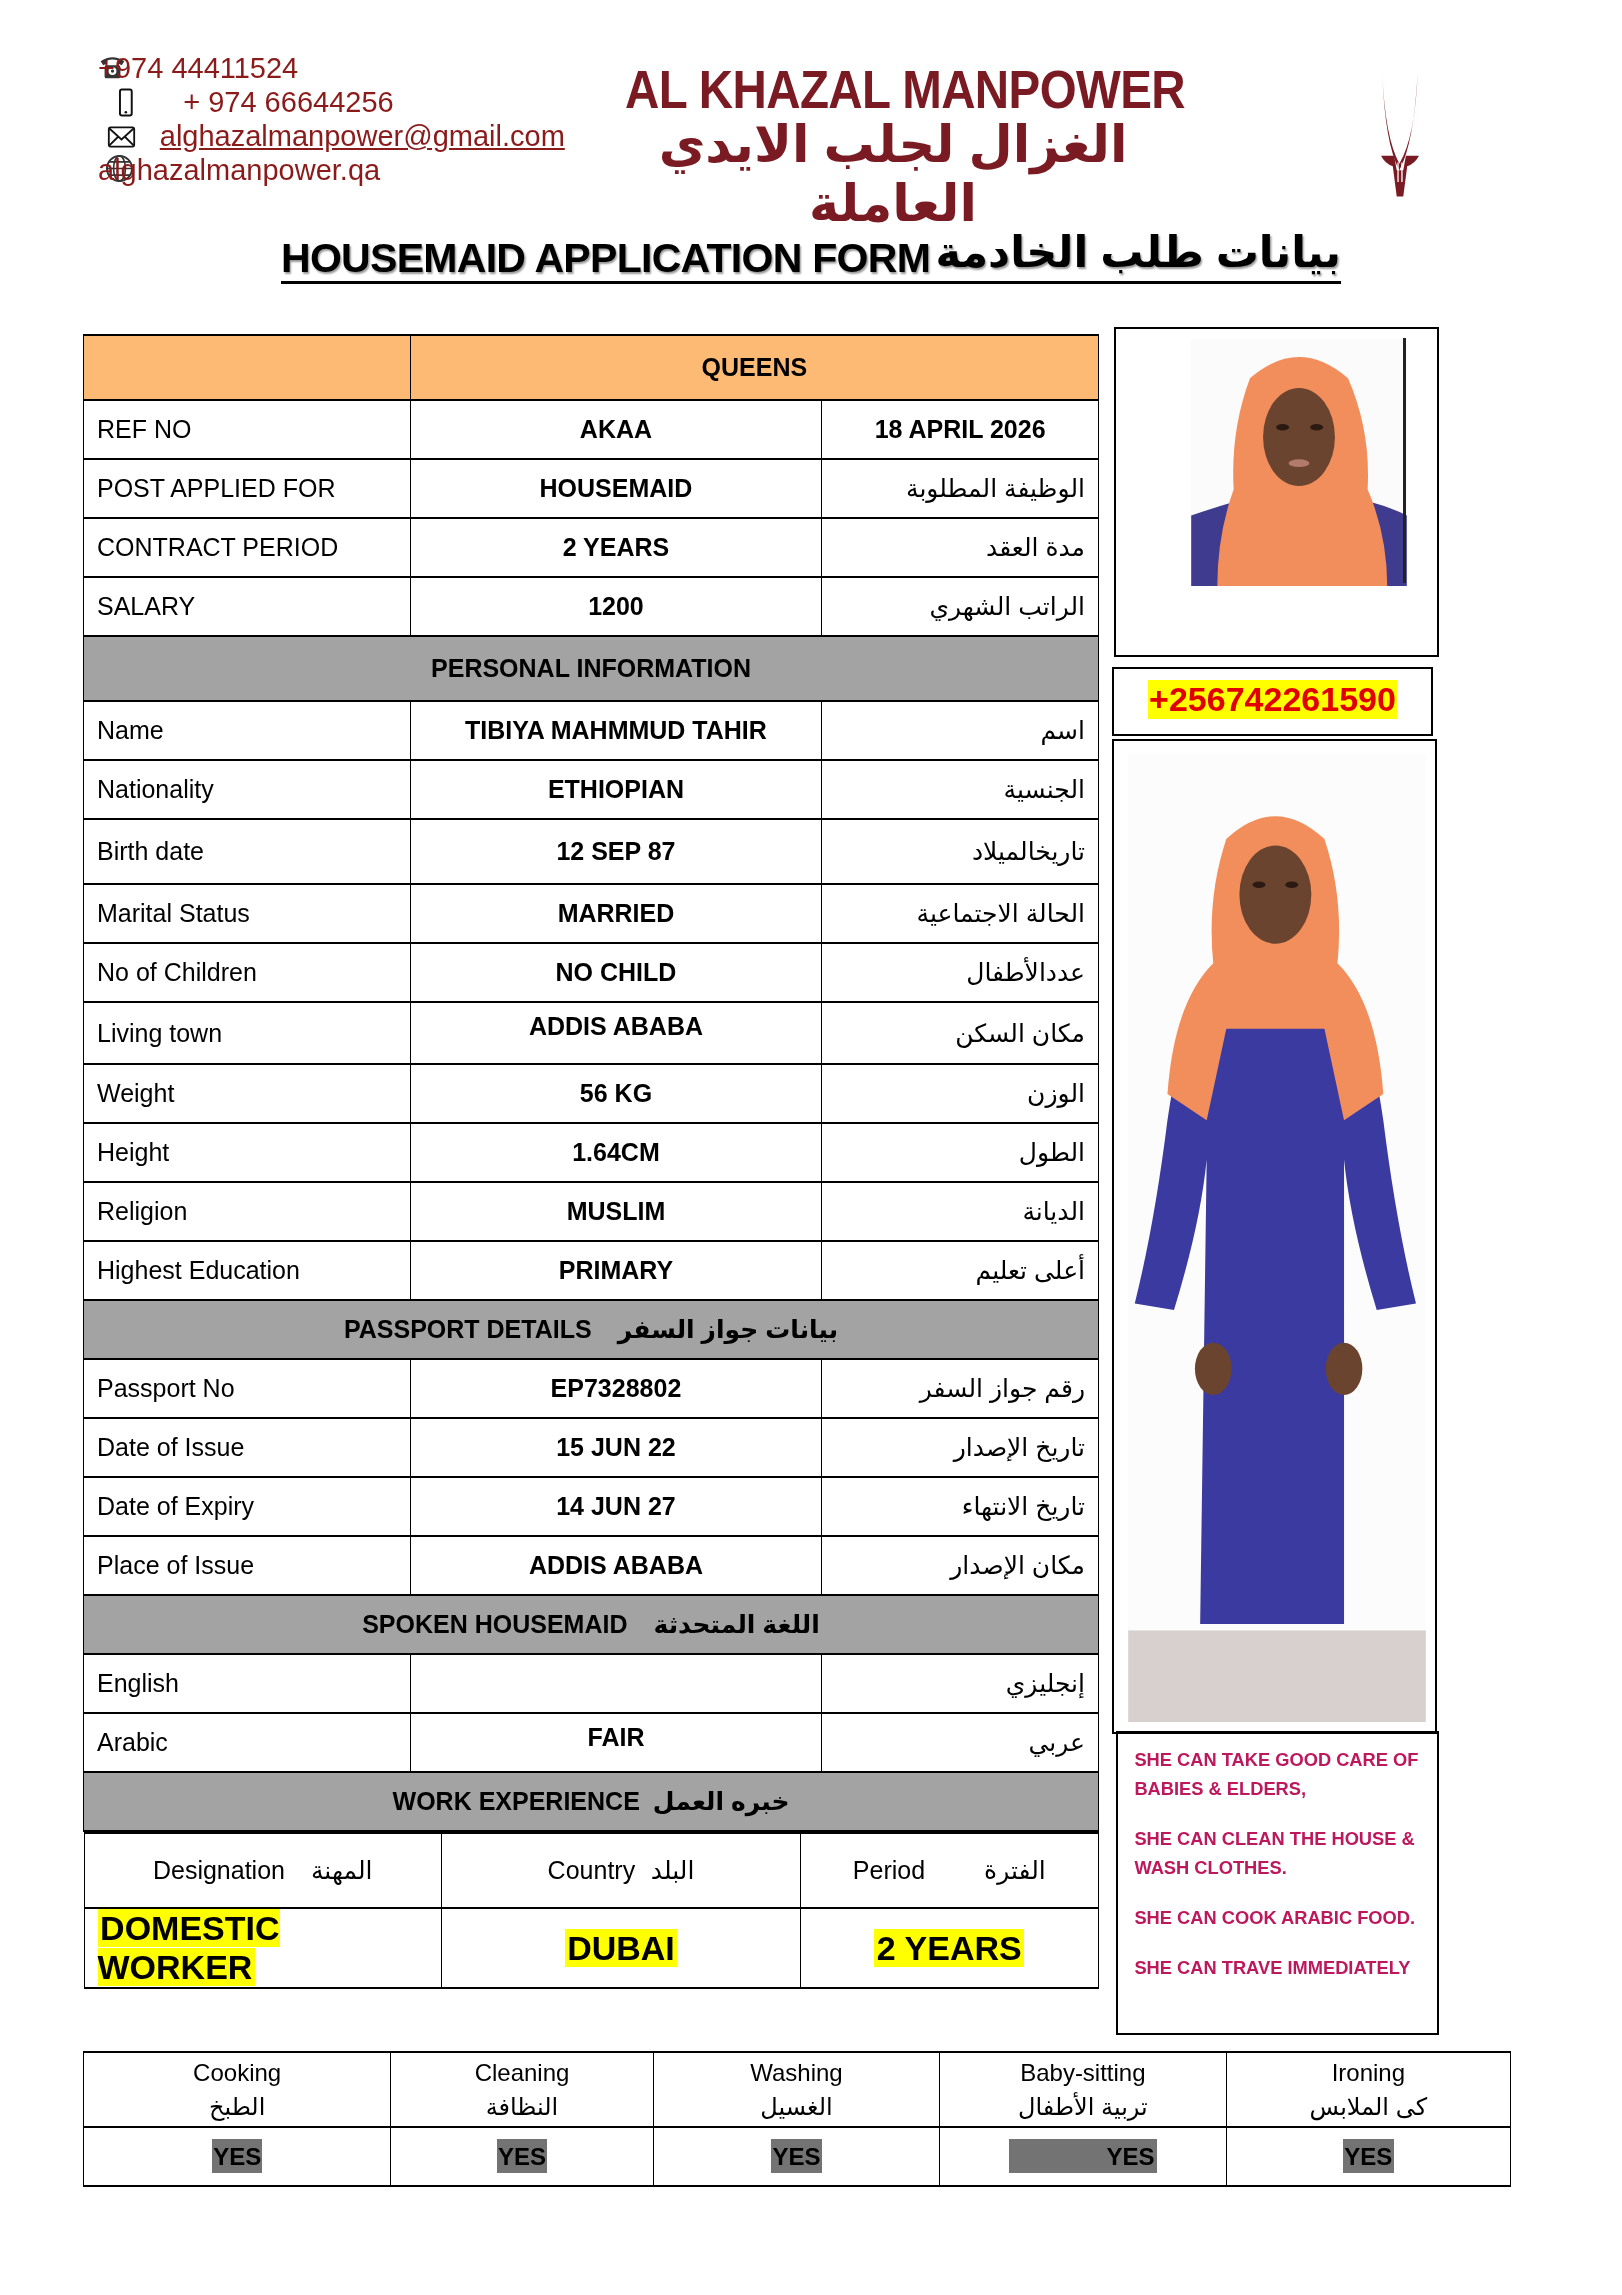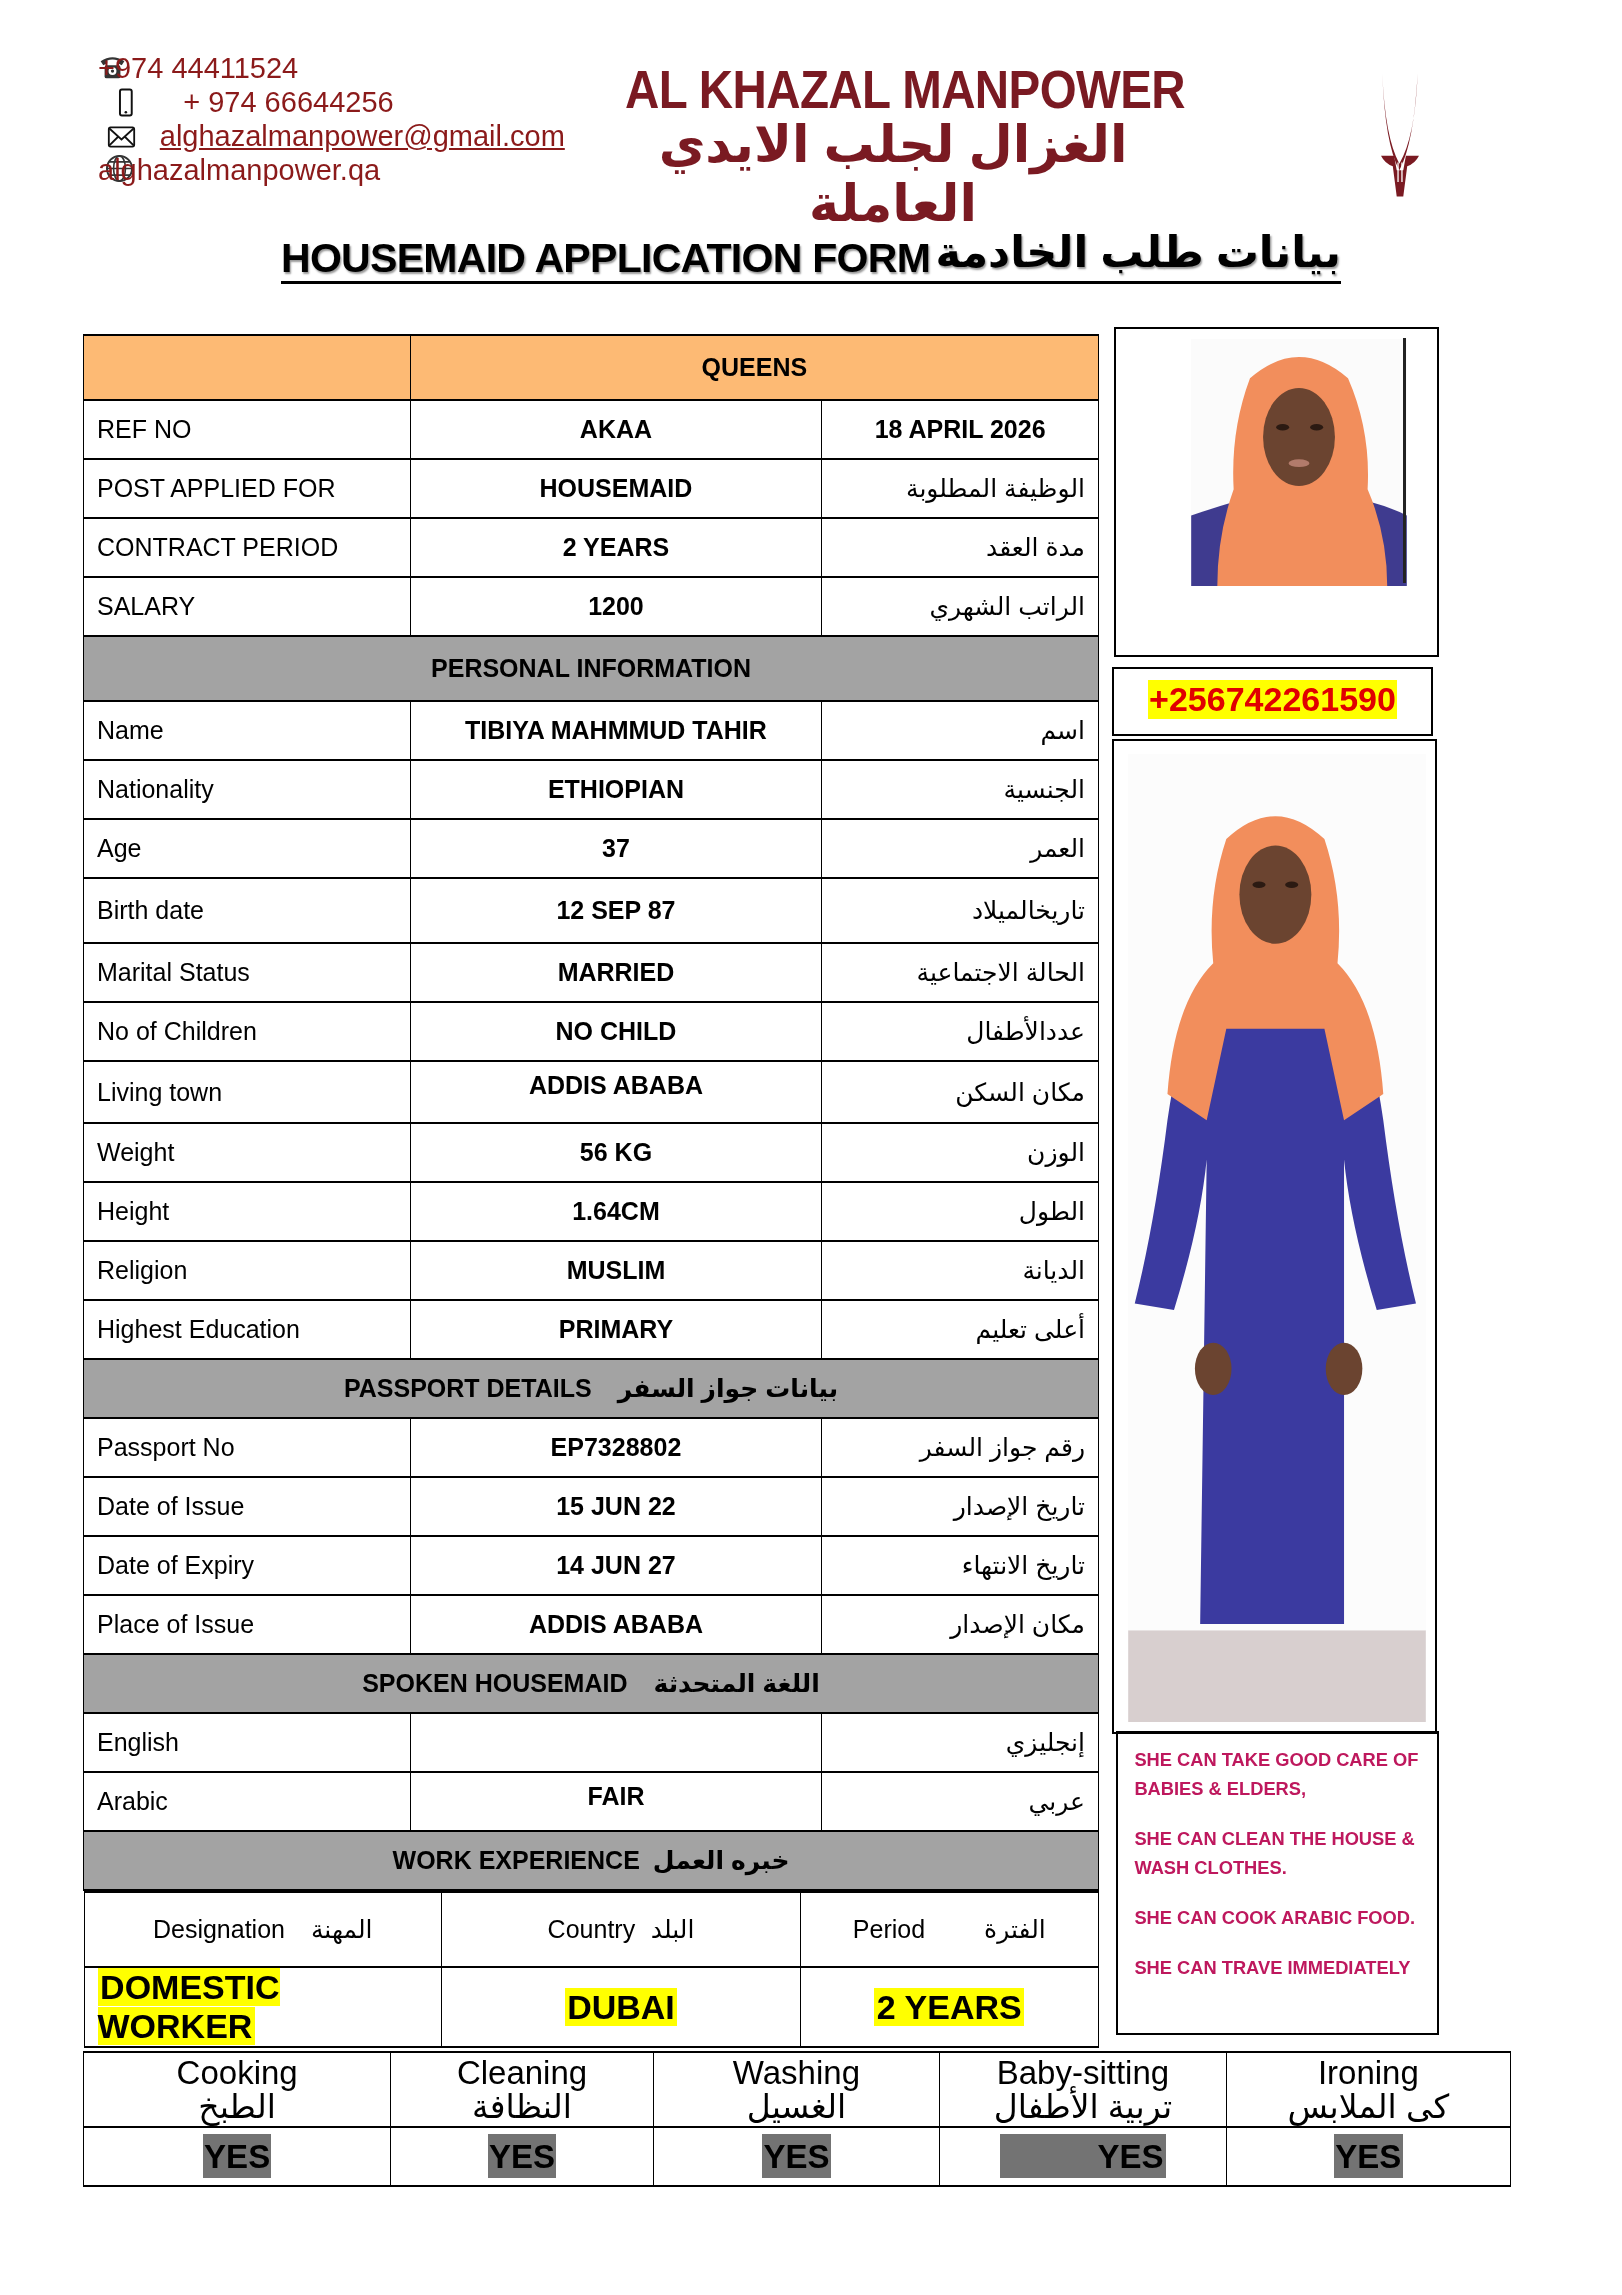--- a/index.html
+++ b/index.html
@@ -52,21 +52,21 @@
   .photo1 { position: absolute; left: 75px; top: 9.8px; width: 216px; height: 247px; }
   .photo1-bar { position: absolute; left: 287px; top: 9.2px; width: 3.3px; height: 245px; background: #222; }
   .phone-box { position: absolute; left: 1112px; top: 667px; width: 321px; height: 69px; border: 2px solid #000; text-align: center; }
   .phone-box span { display: inline-block; margin-top: 10.5px; background: #ffff00; color: #e00000; font-weight: bold; font-size: 34px; padding: 0 1.3px; }
   .photo-frame2 { position: absolute; left: 1112px; top: 739px; width: 325px; height: 995px; border: 2px solid #000; }
   .photo2 { position: absolute; left: 14.4px; top: 13px; width: 298px; height: 968px; }
   .notes-box { position: absolute; left: 1116px; top: 1731px; width: 323px; height: 304px; border: 2px solid #000; padding: 11.8px 16.4px; color: #be185d; font-weight: bold; font-size: 18.3px; line-height: 29px; }
   .notes-box p { margin-bottom: 21px; }
 
   
-  .skills-table { position: absolute; left: 83px; top: 2051px; width: 1428px; font-size: 33px; }
+  .skills-table { position: absolute; left: 83px; top: 2051px; width: 1428px; font-size: 24px; }
   .skills-table td { border: 1.3px solid #000; text-align: center; vertical-align: middle; }
   .skills-table tr.head td { height: 75px; border-top-width: 2.6px; border-bottom-width: 2.6px; line-height: 34px; }
   .skills-table tr.vals td { height: 59px; font-weight: bold; border-bottom-width: 2.6px; }
   .skills-table .ar { direction: rtl; display: block; }
   .yes { background: #737373; padding: 3.9px 1.3px; }
   .yes.wide { padding: 3.9px 2.6px 3.9px 98px; }
 </style>
 </head>
 <body>
 
@@ -159,25 +159,20 @@
   </tr>
   <tr>
         <td class="c1">Name</td>
         <td class="c2">TIBIYA MAHMMUD TAHIR</td>
         <td class="c3">اسم</td>
       </tr>
   <tr>
         <td class="c1">Nationality</td>
         <td class="c2">ETHIOPIAN</td>
         <td class="c3">الجنسية</td>
-      </tr>
-  <tr>
-        <td class="c1">Age</td>
-        <td class="c2">37</td>
-        <td class="c3">العمر</td>
       </tr>
   <tr style="height:65px">
         <td class="c1">Birth date</td>
         <td class="c2">12 SEP 87</td>
         <td class="c3">تاريخالميلاد</td>
       </tr>
   <tr>
         <td class="c1">Marital Status</td>
         <td class="c2">MARRIED</td>
         <td class="c3">الحالة الاجتماعية</td>

